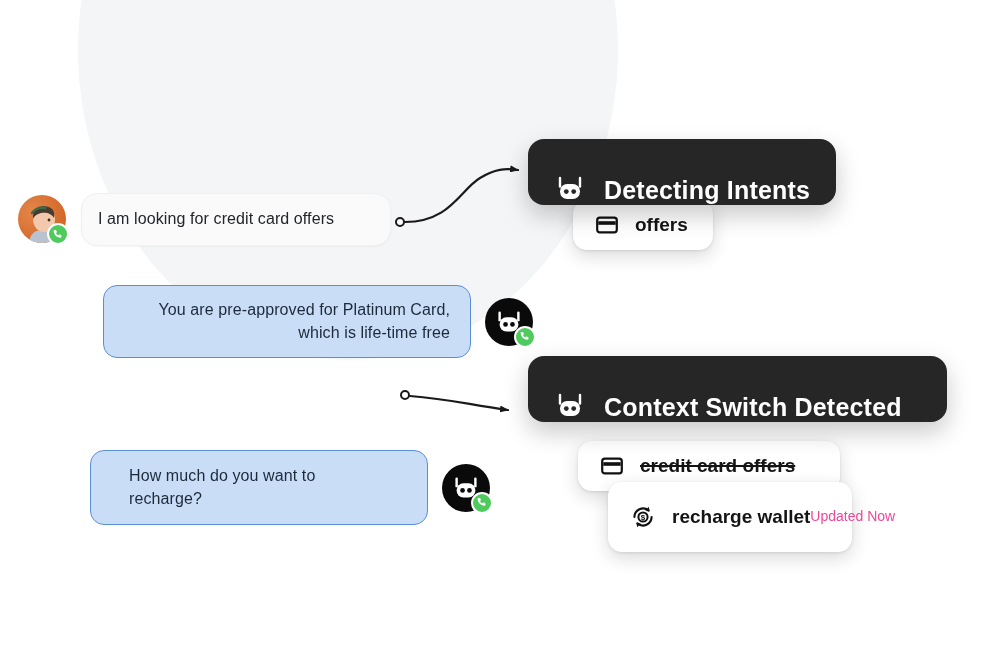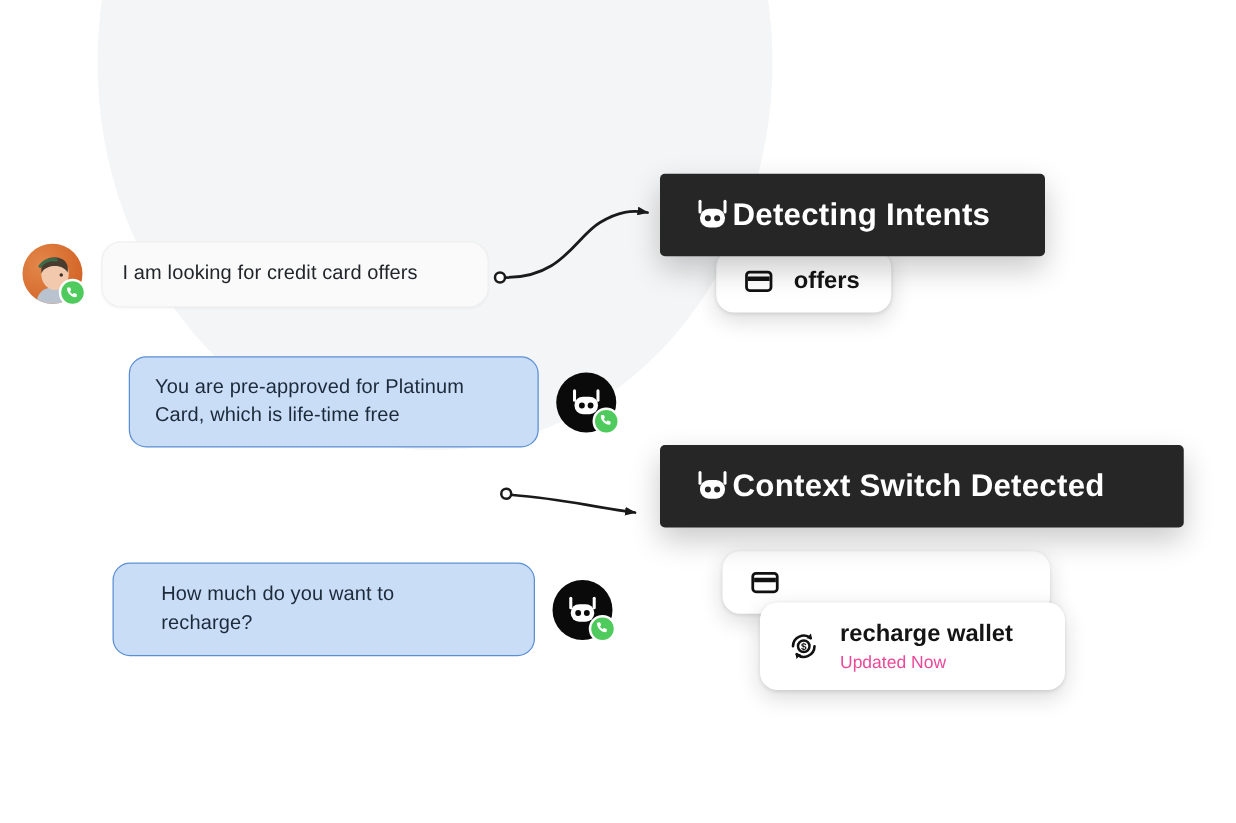--- a/index.html
+++ b/index.html
@@ -118,34 +118,35 @@
     color: #1c2a3a;
   }
 
   
   #row-msg1 { left: 18px;  top: 193px; }
   #row-msg2 { left: 103px; top: 285px; }
   #row-msg3 { left: 18px;  top: 372px; }
   #row-msg4 { left: 90px;  top: 450px; }
 
   #row-msg1 .bubble { width: 310px; padding: 14px 16px; }
-  #row-msg2 .bubble { width: 328px; padding: 13px 20px; }
+  #row-msg2 .bubble { width: 368px; padding: 13px 20px; text-align: right; }
   #row-msg3 .bubble { width: 320px; padding: 14px 20px; }
   #row-msg4 .bubble { width: 338px; padding: 14px 38px; text-align: left; }
 
   #row-msg1 .bubble, #row-msg3 .bubble { margin-left: 15px; }
   #row-msg2 .bubble, #row-msg4 .bubble { margin-right: 14px; }
 
   
   .dark-panel {
     position: absolute;
     background: #262626;
-    border-radius: 4px;
-    display: flex;
-    align-items: center;
+    border-radius: 16px;
+    display: flex;
+    align-items: flex-end;
+    gap: 18px;
     padding: 0 26px;
     box-shadow: 0 10px 24px rgba(10,10,10,0.22);
     z-index: 8;
   }
   .dark-panel .panel-title {
     color: #ffffff;
     font-size: 25px;
     font-weight: bold;
     letter-spacing: 0.2px;
     white-space: nowrap;
@@ -173,21 +174,21 @@
     white-space: nowrap;
   }
   .chip .chip-label.struck { text-decoration: line-through; text-decoration-thickness: 2px; }
   .chip .chip-sub {
     font-size: 14px;
     color: #ec4899;
     font-weight: normal;
     margin-top: 2px;
     white-space: nowrap;
   }
-  .chip-text-col { display: flex; flex-direction: column; justify-content: center; }
+  .chip-text-col { display: flex; flex-direction: row; justify-content: center; }
 
   #chip-offers       { left: 573px; top: 200px; width: 140px; height: 50px; z-index: 7; align-items: center; }
   #chip-creditcard   { left: 583px; top: 242px; width: 185px; height: 50px; z-index: 9; }
   #chip-cc-offers    { left: 578px; top: 441px; width: 262px; height: 50px; z-index: 7; }
   #chip-recharge     { left: 608px; top: 482px; width: 244px; height: 70px; z-index: 9; }
 
   .card-icon { flex: 0 0 auto; display: block; }
 </style>
 </head>
 <body>
@@ -310,20 +311,21 @@
       <circle cx="19.7" cy="18.6" r="2.4" fill="#262626"></circle>
     </svg>
     <span class="panel-title">Context Switch Detected</span>
   </div>
 
   <div class="chip" id="chip-cc-offers">
     <svg class="card-icon" width="24" height="24" viewBox="0 0 24 24" xmlns="http://www.w3.org/2000/svg">
       <rect x="2.2" y="4.6" width="19.6" height="14.8" rx="2.6" fill="none" stroke="#111111" stroke-width="2.2"></rect>
       <rect x="3.3" y="8.2" width="17.4" height="3.6" fill="#111111"></rect>
     </svg>
+    <span class="chip-label struck">credit card offers</span>
   </div>
 
   <div class="chip" id="chip-recharge">
     <svg class="card-icon" width="26" height="26" viewBox="0 0 26 26" xmlns="http://www.w3.org/2000/svg">
       <path d="M4.4 13 A8.6 8.6 0 0 1 18.6 6.6" fill="none" stroke="#111111" stroke-width="2.1" stroke-linecap="round"></path>
       <path d="M21.6 13 A8.6 8.6 0 0 1 7.4 19.4" fill="none" stroke="#111111" stroke-width="2.1" stroke-linecap="round"></path>
       <path d="M18.8 2.8 L19.6 7.2 L15.2 6.6 Z" fill="#111111"></path>
       <path d="M7.2 23.2 L6.4 18.8 L10.8 19.4 Z" fill="#111111"></path>
       <circle cx="13" cy="13" r="4.6" fill="none" stroke="#111111" stroke-width="2"></circle>
       <text x="13" y="16.3" font-family="'Liberation Sans', sans-serif" font-size="8" font-weight="bold" fill="#111111" text-anchor="middle">$</text>

